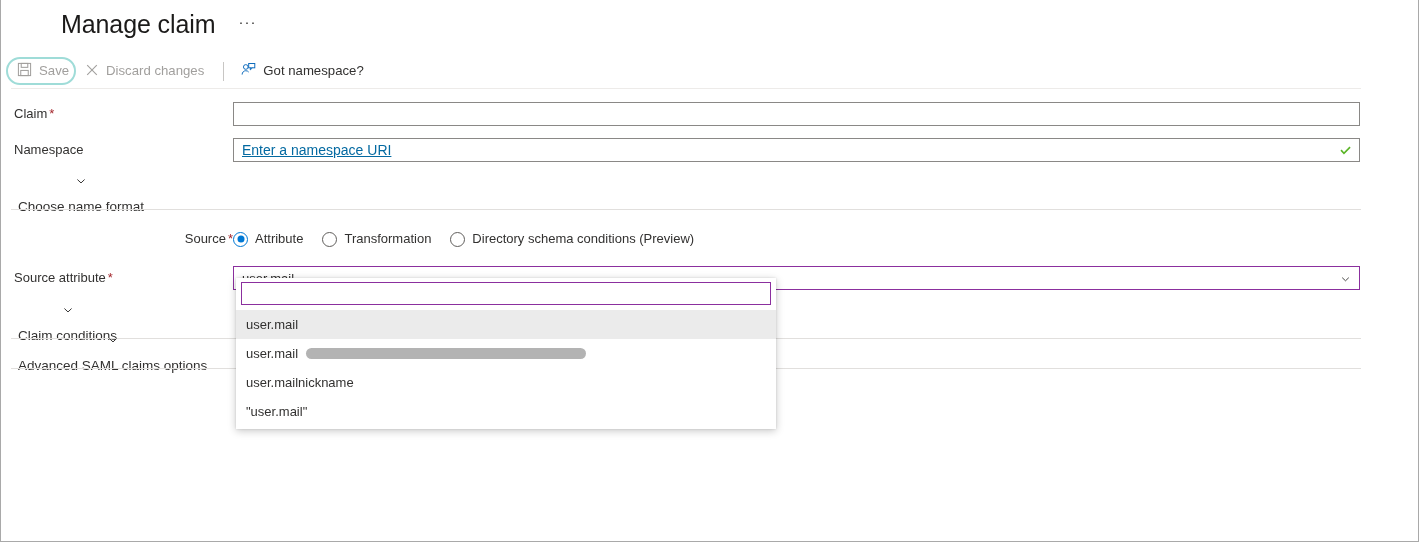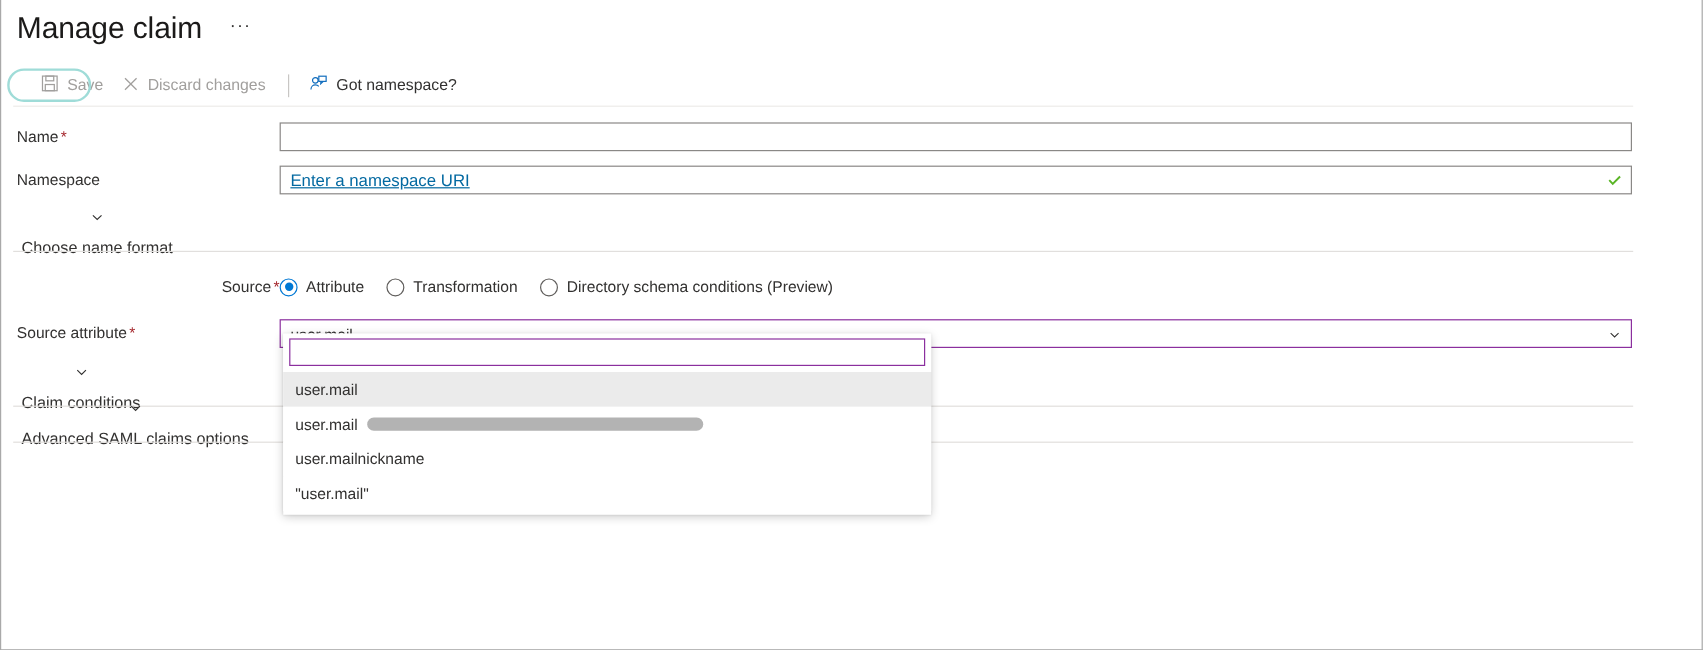--- a/index.html
+++ b/index.html
@@ -35,41 +35,42 @@
     display: flex;
     align-items: center;
     padding-left: 13px;
   }
   .page-title {
     font-size: 25px;
     font-weight: 400;
     color: #1b1a19;
     letter-spacing: -0.1px;
     line-height: 30px;
+    margin-left: 47px;
   }
   .ellipsis-btn {
     margin-left: 18px;
     color: #323130;
     font-size: 15px;
     letter-spacing: 1px;
     line-height: 10px;
     padding: 3px 5px 8px 5px;
     cursor: pointer;
     user-select: none;
   }
 
   
   .commandbar {
     position: absolute;
     left: 0; top: 55px;
     width: 1417px;
     height: 32px;
     display: flex;
     align-items: center;
-    padding-left: 26px;
+    padding-left: 9px;
   }
   .cmd-item {
     display: flex;
     align-items: center;
     height: 30px;
     padding: 0 9px 0 7px;
     gap: 7px;
     cursor: default;
     white-space: nowrap;
   }
@@ -330,21 +331,21 @@
     </div>
   </div>
 
   <div class="save-highlight"></div>
   <div class="cmdbar-underline"></div>
 
   <div class="form">
 
     <div class="row">
       <div class="row-label">
-        <span>Name</span><span class="req">*</span>
+        <span>Claim</span><span class="req">*</span>
       </div>
       <div class="field">
         <span class="value"></span>
       </div>
     </div>
 
     <div class="row">
       <div class="row-label">Namespace</div>
       <div class="field">
         <span class="placeholder">Enter a namespace URI</span>

